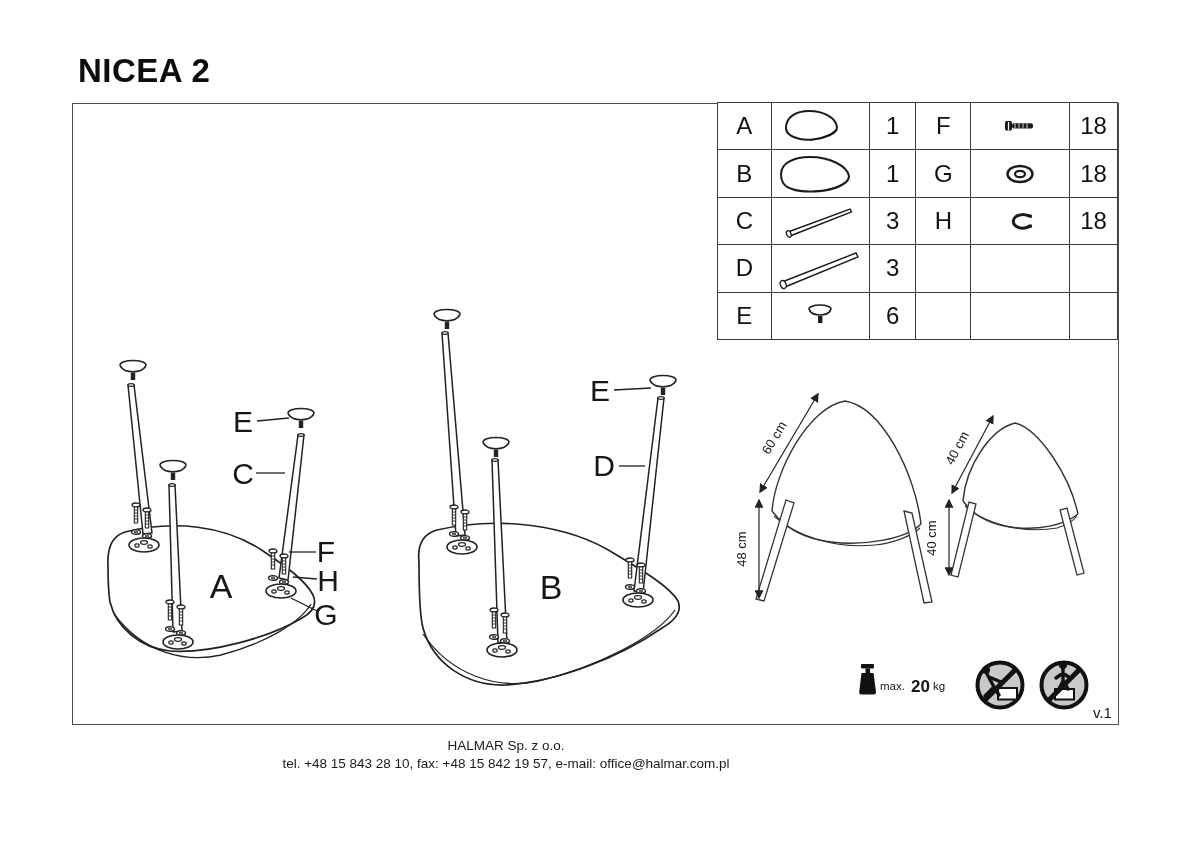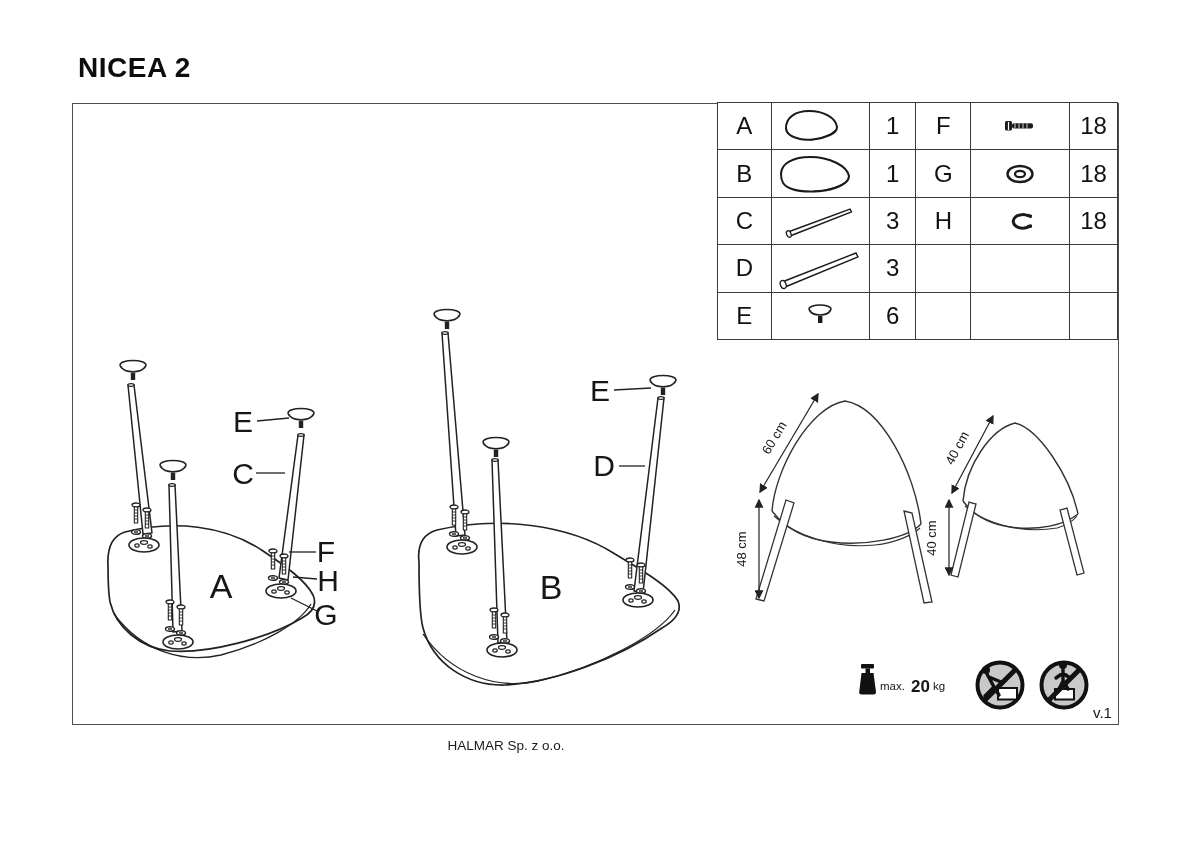--- a/index.html
+++ b/index.html
@@ -1,21 +1,21 @@
 <!DOCTYPE html>
 <html><head>
 <meta charset="utf-8">
 <style>
   html,body{margin:0;padding:0;}
   body{
     width:1200px;height:848px;background:#ffffff;position:relative;overflow:hidden;
     font-family:"Liberation Sans",sans-serif;color:#111;
   }
   .page-title{
-    position:absolute;left:78px;top:52px;font-size:28px;font-weight:bold;
+    position:absolute;left:78px;top:52px;font-size:33px;font-weight:bold;
     letter-spacing:.5px;color:#0d0d0d;white-space:pre;text-align:right;
   }
   .main-box{
     position:absolute;left:72px;top:103px;width:1047px;height:622px;
     border:1.6px solid #4d4d4d;box-sizing:border-box;background:#fff;
   }
   .art{position:absolute;left:0;top:0;width:1043px;height:618px;}
   .parts-table{
     position:absolute;left:644px;top:-2px;border-collapse:collapse;table-layout:fixed;
     background:#fff;
@@ -279,13 +279,14 @@
         <td></td>
         <td></td>
         <td></td>
       </tr>
     </tbody>
   </table>
 </div>
 
 <div class="footer">
   <div>HALMAR Sp. z o.o.</div>
+  <div>tel. +48 15 843 28 10, fax: +48 15 842 19 57, e-mail: office@halmar.com.pl</div>
 </div>
 
 </body></html>

